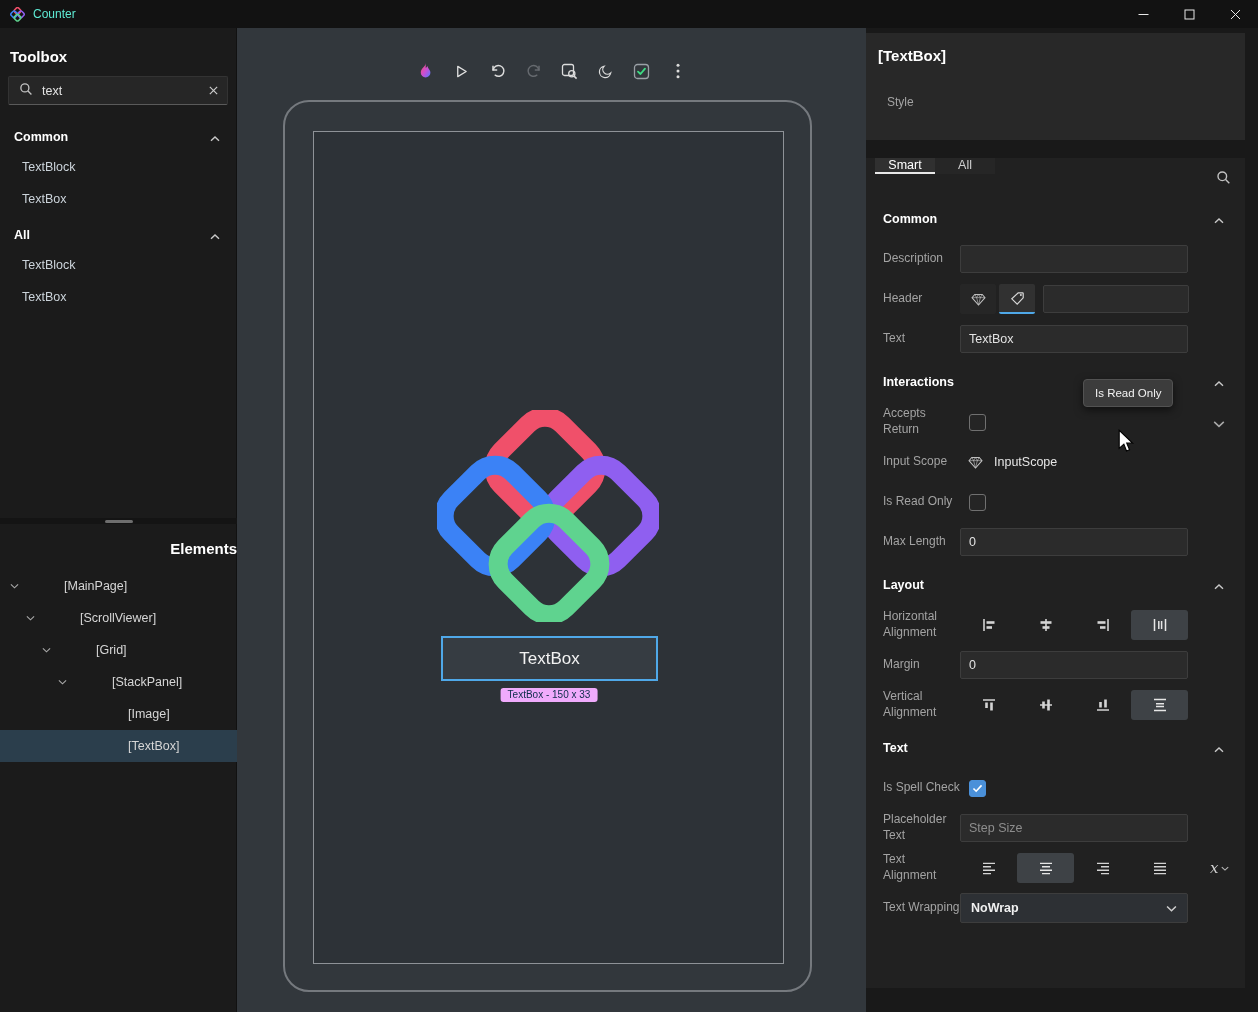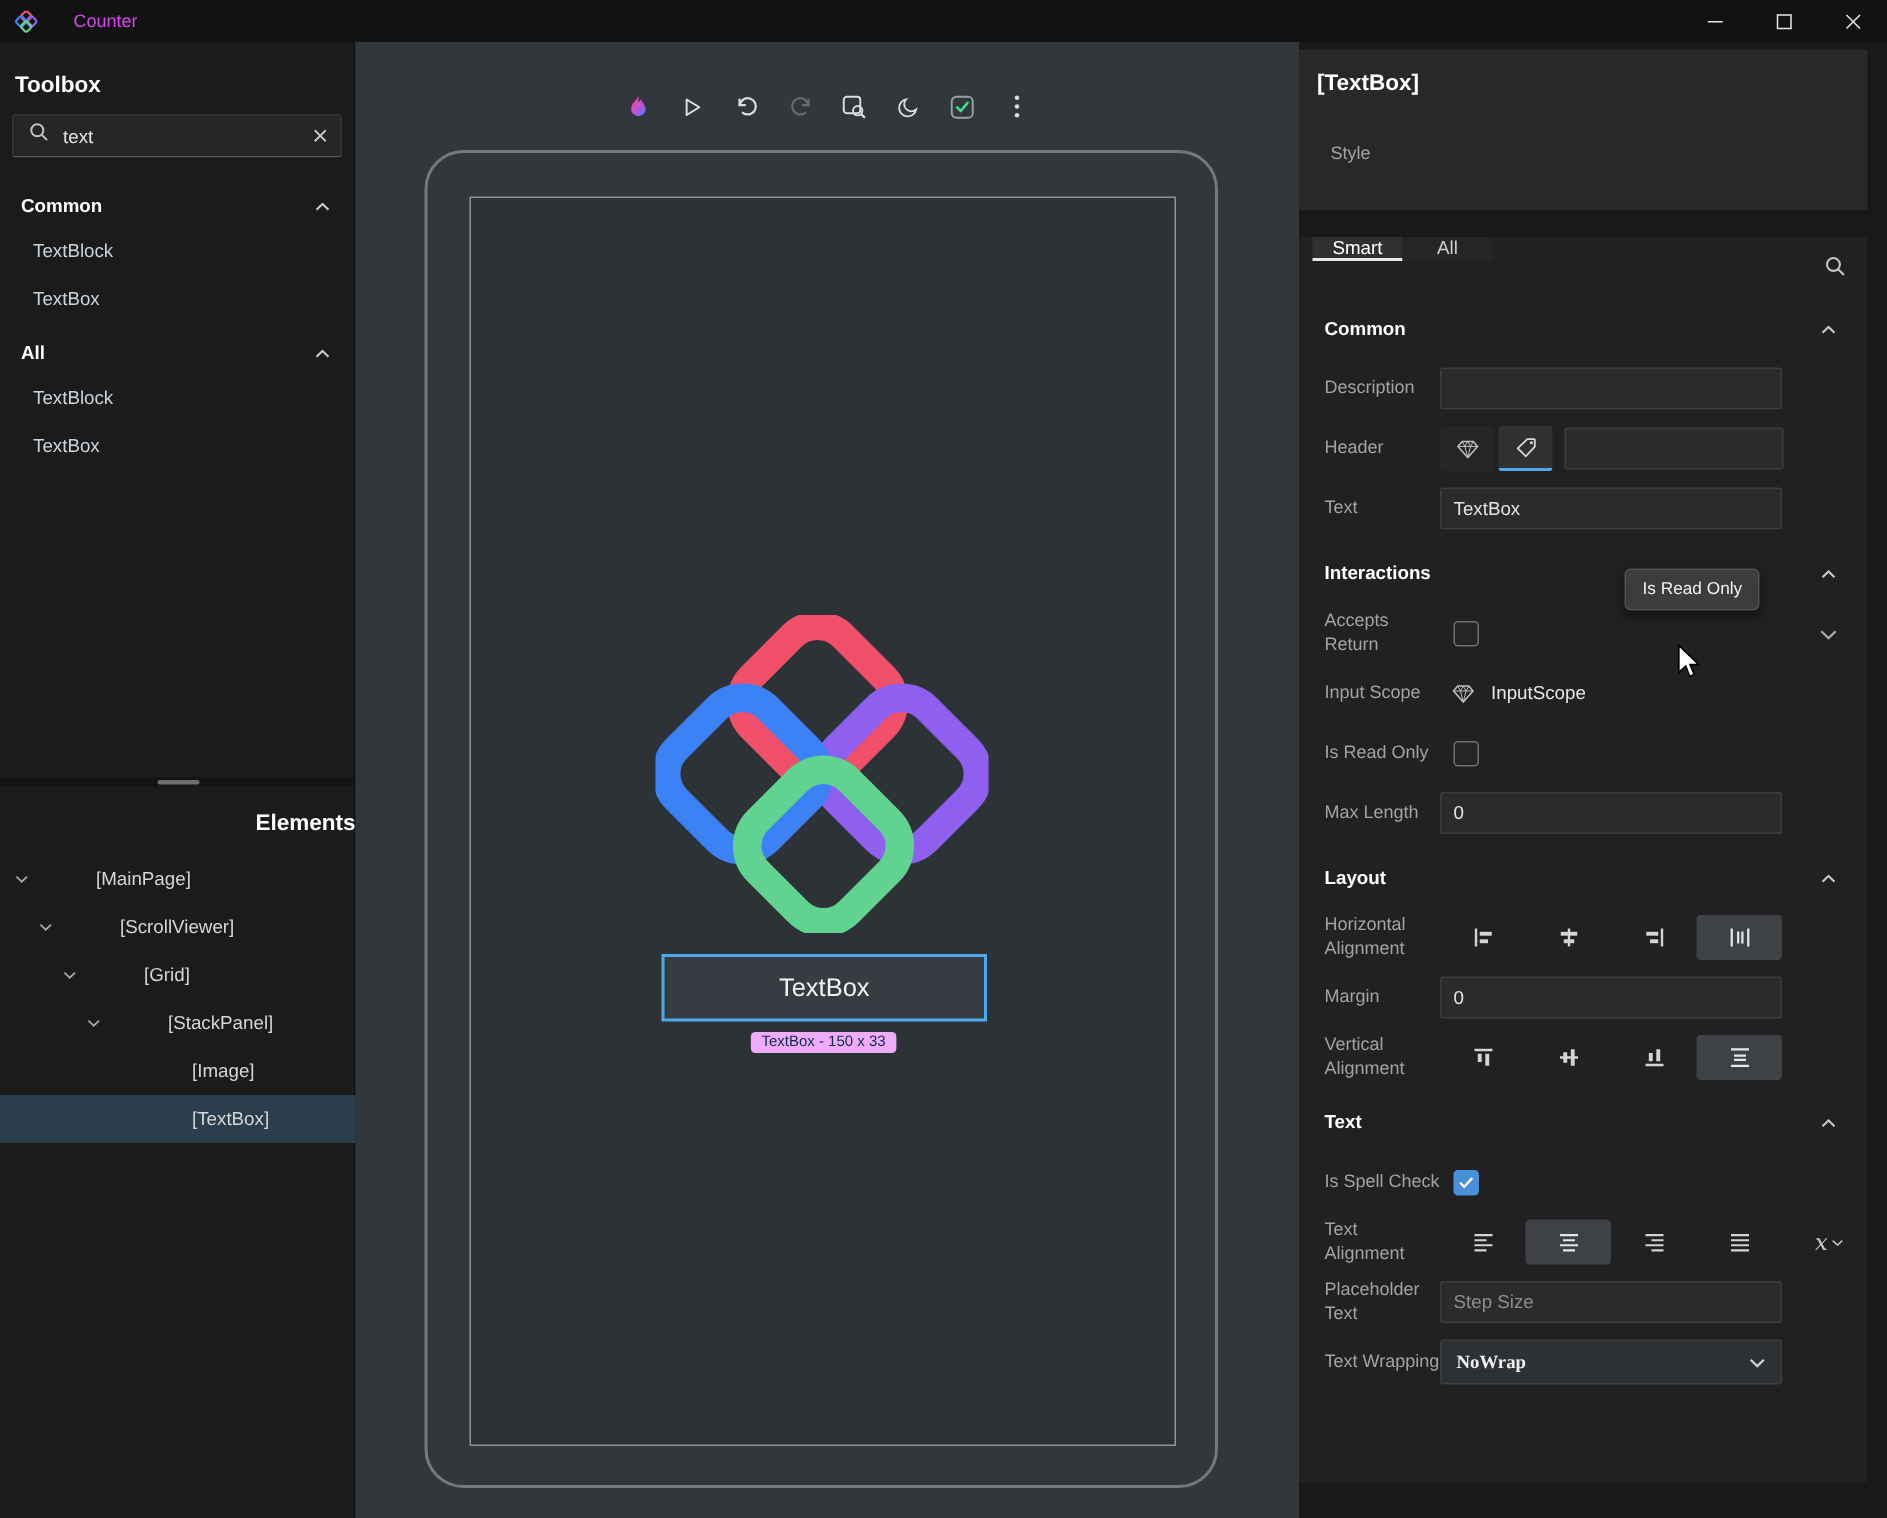--- a/index.html
+++ b/index.html
@@ -4,21 +4,21 @@
 <style>
   * { margin:0; padding:0; box-sizing:border-box; }
   html,body { width:1258px; height:1012px; overflow:hidden; background:#1e1e1e;
     font-family:"Liberation Sans", sans-serif; color:#e6e6e6; }
   .app { position:relative; width:1258px; height:1012px; }
 
   
   .titlebar { position:absolute; top:0; left:0; right:0; height:28px; background:#121212;
     display:flex; align-items:center; z-index:40; }
   .titlebar .appicon { margin-left:10px; display:flex; }
-  .titlebar .title { margin-left:24px; font-size:12px; color:#d946ef; }
+  .titlebar .title { margin-left:8px; font-size:12px; color:#5eead4; }
   .win-btns { margin-left:auto; display:flex; height:28px; }
   .win-btn { width:46px; height:28px; display:flex; align-items:center; justify-content:center; }
 
   
   .left-panel { position:absolute; top:28px; left:0; width:237px; bottom:0; background:#1b1b1b;
     border-right:1px solid #111; }
   .toolbox { padding-top:20px; }
   .panel-title { font-size:15px; font-weight:bold; color:#fff; padding-left:10px; height:18px; line-height:18px; }
   .searchbox { margin:10px 8px 0 8px; height:29px; background:#262626; border:1px solid #333;
     border-bottom:1px solid #5a5a5a; border-radius:2px; display:flex; align-items:center; padding:0 8px 0 10px; }
@@ -91,21 +91,21 @@
   .scope-val { margin-left:11px; font-size:12.5px; color:#e6e6e6; }
   .gem-wrap { margin-left:8px; display:flex; }
 
   .seg { display:flex; width:228px; }
   .seg-btn { flex:1; height:30px; display:flex; align-items:center; justify-content:center; border-radius:3px; }
   .seg-btn.sel { background:#3e4246; }
   .rot90 { transform:rotate(90deg); }
 
   .dropdown { width:228px; height:30px; background:#2d3034; border:1px solid #3d3d3d; border-radius:2px;
     display:flex; align-items:center; padding:0 10px; }
-  .dropdown .dval { flex:1; font-size:12.5px; font-weight:bold; color:#f0f0f0;font-family:Liberation Serif, serif; }
+  .dropdown .dval { flex:1; font-size:12.5px; font-weight:bold; color:#f0f0f0; }
 
   .x-marker { margin-left:22px; display:flex; align-items:center; color:#cfcfcf; }
   .x-marker i { font-family:"DejaVu Serif", serif; font-style:italic; font-size:15px; }
   .x-marker svg { margin-left:3px; }
 
   .tooltip { position:absolute; left:1083px; top:379px; height:28px; line-height:26px; padding:0 11px;
     background:#3c3c3c; border:1px solid #525252; border-radius:4px; font-size:11.5px; color:#f2f2f2;
     box-shadow:0 3px 8px rgba(0,0,0,.55); z-index:60; white-space:nowrap; }
   .hover-chev { position:absolute; left:1213px; top:414px; z-index:55; }
   .cursor { position:absolute; left:1117px; top:429px; z-index:100; pointer-events:none; }
@@ -494,20 +494,26 @@
         <span class="plabel">Is Spell Check</span>
         <div class="pctrl">
           <div class="checkbox checked">
             <svg width="11" height="9" viewBox="0 0 12 10">
                 <path d="M1.5 5 L4.5 8 L10.5 1.5" stroke="#fff" stroke-width="1.8" fill="none"></path>
               </svg>
           </div>
         </div>
       </div>
       <div class="prow">
+        <span class="plabel">Placeholder Text</span>
+        <div class="pctrl">
+            <input class="tinput" type="text" placeholder="Step Size" style="">
+          </div>
+      </div>
+      <div class="prow">
         <span class="plabel">Text Alignment</span>
         <div class="pctrl">
           <div class="seg">
             <div class="seg-btn">
               <svg width="16" height="16" viewBox="0 0 16 16">
                   <path d="M2 3.4h12 M2 6.8h8 M2 10.2h12 M2 13.6h8" stroke="#d4d4d4" stroke-width="1.4" fill="none"></path>
                 </svg>
             </div>
             <div class="seg-btn sel">
               <svg width="16" height="16" viewBox="0 0 16 16">
@@ -525,26 +531,20 @@
                 </svg>
             </div>
           </div>
           <div class="x-marker">
             <i>x</i>
             <svg width="8" height="5" viewBox="0 0 10 6">
                 <path d="M1 1.2 5 5 9 1.2" fill="none" stroke="#b8b8b8" stroke-width="1.4"></path>
               </svg>
           </div>
         </div>
-      </div>
-      <div class="prow">
-        <span class="plabel">Placeholder Text</span>
-        <div class="pctrl">
-            <input class="tinput" type="text" placeholder="Step Size" style="">
-          </div>
       </div>
       <div class="prow">
         <span class="plabel">Text Wrapping</span>
         <div class="pctrl">
           <div class="dropdown">
             <span class="dval">NoWrap</span>
             <span style="display:flex;">
               <svg width="11" height="7" viewBox="0 0 10 6">
                   <path d="M1 1.2 5 5 9 1.2" fill="none" stroke="#cfcfcf" stroke-width="1.4"></path>
                 </svg>

